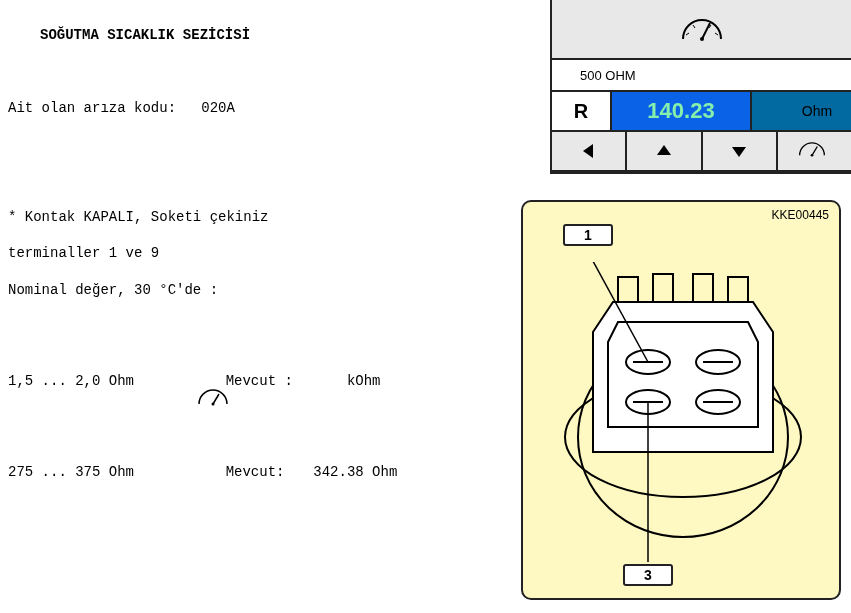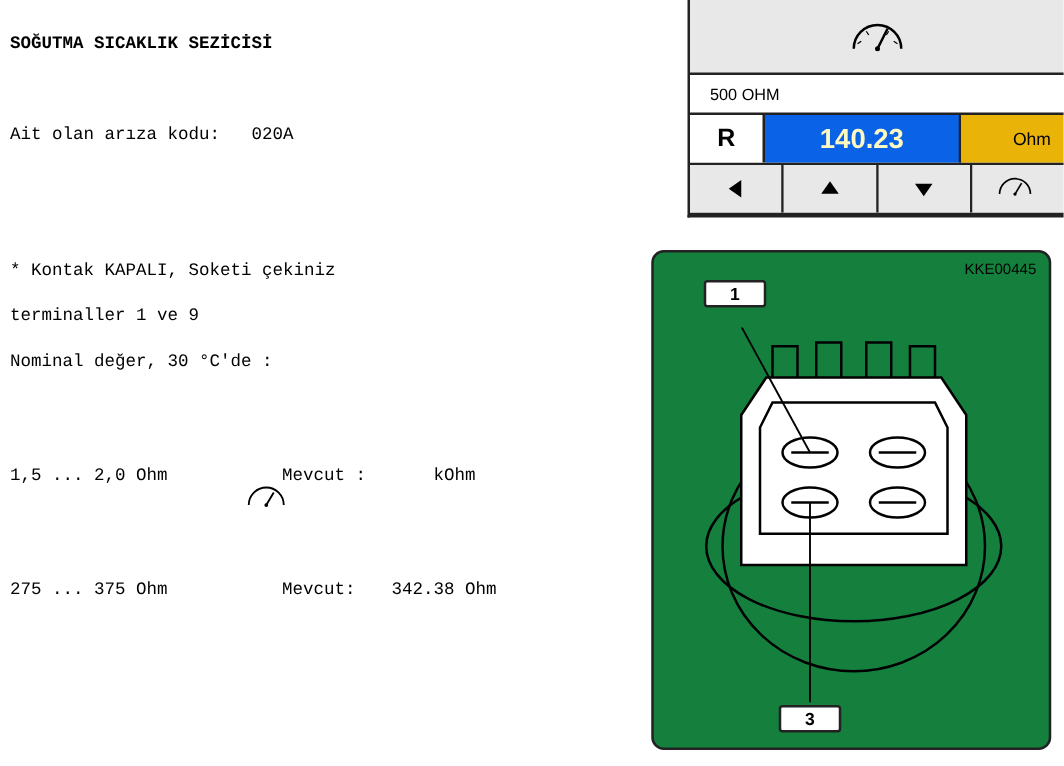--- a/index.html
+++ b/index.html
@@ -13,21 +13,21 @@
     overflow: hidden;
   }
   .left-panel {
     position: absolute;
     left: 8px;
     top: 8px;
     width: 530px;
     line-height: 1.3;
     white-space: pre;
   }
-  .left-panel .title { font-weight: bold; }
+  .left-panel .title { font-weight: bold; margin-left: 32px; }
   .gauge-line {
     display: flex;
     align-items: flex-end;
     gap: 6px;
   }
   .gauge-mini {
     display: inline-block;
     width: 34px;
     height: 20px;
     position: relative;
@@ -51,57 +51,57 @@
     display:flex;
     align-items:center;
     justify-content:center;
     background:#e8e8e8;
     border-bottom:2px solid #222;
   }
   .meter-info {
     height: 32px;
     display:flex;
     align-items:center;
-    padding-left:16px;
+    padding-left:28px;
     background:#fff;
     border-bottom:2px solid #222;
     font-family: Arial, sans-serif;
     font-size: 13px;
   }
   .value-row { height: 40px; }
   .value-row .cell-r {
     width: 60px; background:#fff; display:flex; align-items:center; justify-content:center;
     font-family: Arial, sans-serif; font-weight:bold; font-size:20px; border-right:2px solid #222;
   }
   .value-row .cell-val {
-    flex:1; background:#0a63e6; color:#fef9c3; display:flex; align-items:center; justify-content:center;
+    flex:1; background:#0a63e6; color:#86efac; display:flex; align-items:center; justify-content:center;
     font-family: Arial, sans-serif; font-weight:bold; font-size:22px; border-right:2px solid #222;
   }
   .value-row .cell-unit {
-    width: 82px; background:#eab308; display:flex; align-items:center; justify-content:center;
+    width: 99px; background:#0369a1; display:flex; align-items:center; justify-content:center;
     font-family: Arial, sans-serif; font-size:14px;padding-left:31px;
   }
   .btn-row { height: 40px; }
   .btn-row .btn {
     flex:1; background:#e8e8e8; display:flex; align-items:center; justify-content:center;
     border-right:2px solid #222;
   }
   .btn-row .btn:last-child { border-right:none; }
   .btn svg { width:18px; height:18px; }
   .btn .gauge-mini svg { width:30px; height:18px; }
   
   .diagram {
     position: absolute;
     right: 10px;
     top: 200px;
     width: 320px;
     height: 400px;
     border: 2px solid #222;
     border-radius: 10px;
-    background:#15803d;
+    background:#fef9c3;
     padding-left:43px;
   }
   .diagram-label {
     position:absolute;
     right:10px; top:6px;
     font-family: Arial, sans-serif;
     font-size:12px;
   }
   .pin-label {
     position:absolute;

